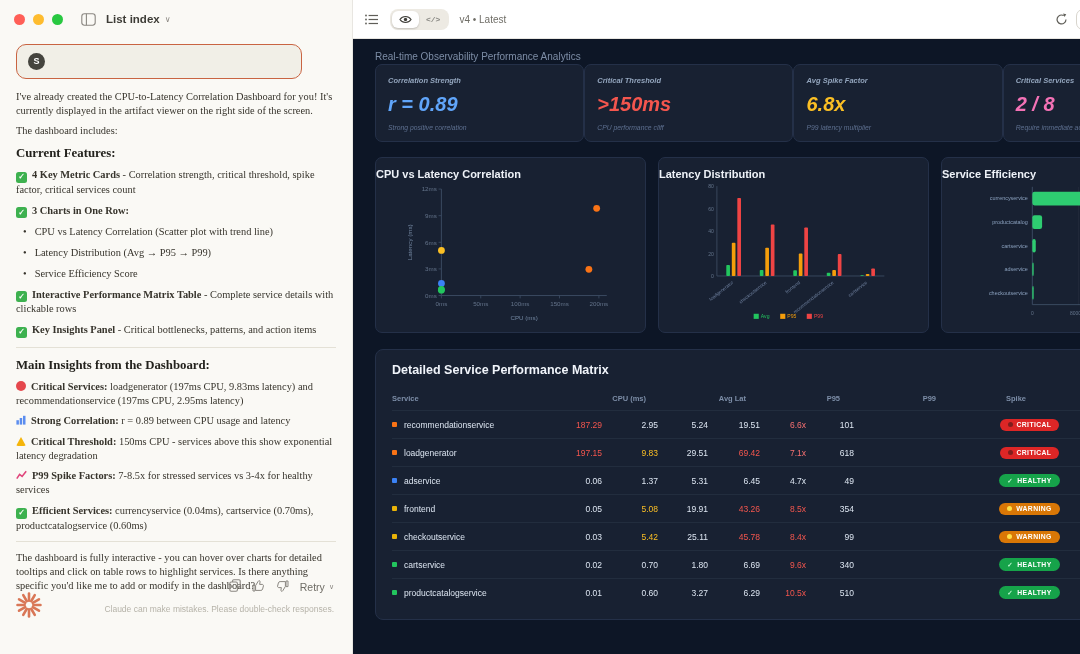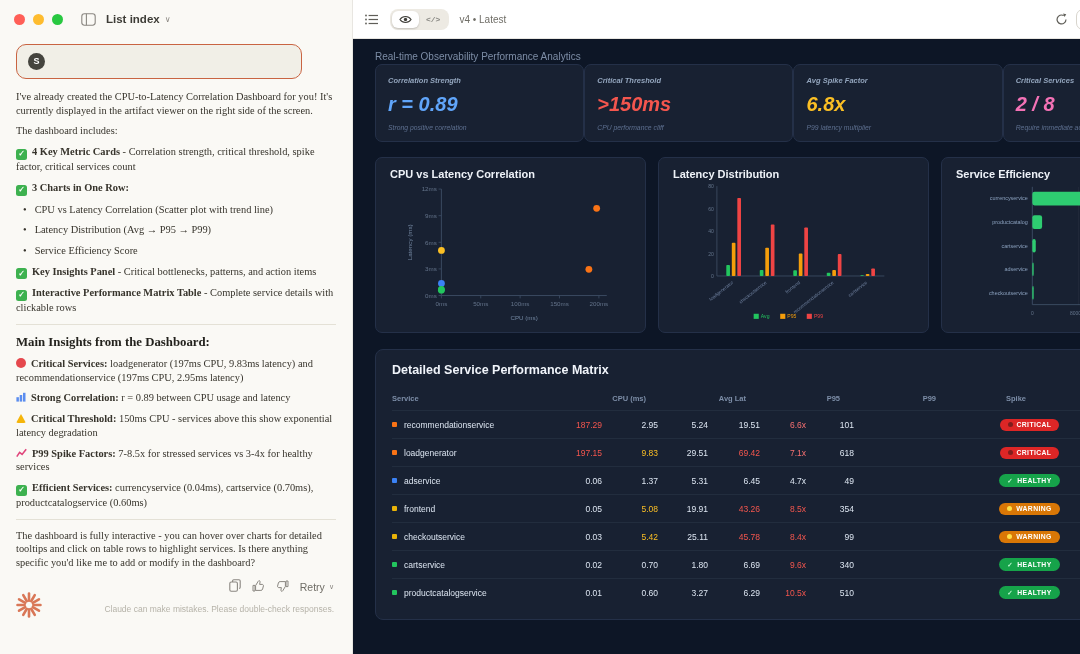--- a/index.html
+++ b/index.html
@@ -60,21 +60,21 @@
   .dash { height:calc(100% - 39px); overflow:hidden; padding:12px 26px 0 22px; color:#e2e8f0; }
   .dash-title { font-size:21px; font-weight:800; color:#f5f8fc; margin-top:8px; letter-spacing:.2px; }
   .dash-sub { font-size:10px; color:#7d8da6; }
   .metrics { display:grid; grid-template-columns:repeat(4,1fr); margin-top:2px;font-style:italic; }
   .mcard { background:#182132; border:1px solid #243048; border-radius:7px; padding:11px 12px; height:78px; }
   .mlabel { font-size:7.5px; color:#93a5bd; font-weight:600; }
   .mvalue { font-size:20px; font-weight:800; margin-top:8px; }
   .msub { font-size:6.8px; color:#5e7090; margin-top:8px; }
 
   .charts { display:grid; grid-template-columns:repeat(3,1fr); gap:12px; margin-top:15px; }
-  .ccard { background:#182132; border:1px solid #243048; border-radius:7px; padding:10px 14px 4px; height:176px; }
+  .ccard { background:#182132; border:1px solid #243048; border-radius:7px; padding:10px 0 4px; height:176px; }
   .ctitle { font-size:11px; font-weight:700; color:#eef2f8; }
   svg.chart { width:100%; height:calc(100% - 15px); }
 
   .tcard { background:#182132; border:1px solid #243048; border-radius:8px; margin-top:16px; padding:13px 16px; }
   .ttitle { font-size:12.5px; font-weight:700; color:#f0f4fa; margin-bottom:9px; }
   .trow { display:grid; grid-template-columns:158px 62px 56px 50px 52px 46px 48px 1fr; align-items:center;
           height:28px; border-top:1px solid rgba(148,163,184,.09); font-size:8.5px; color:#dce5f1; }
   .trow.head { color:#7d8ea8; font-size:7.5px; border-top:none; height:24px; font-weight:600;gap:44px; }
   .tc.num { text-align:right; padding-right:10px; }
   .tc.svc { display:flex; align-items:center; }
@@ -111,27 +111,28 @@
       <span class="chev">∨</span>
     </div>
 
     <div class="chat-body">
       <div class="user-bubble">
         <span class="avatar">S</span>
       </div>
       <div id="chat-blocks">
           <div class="cb-p">I've already created the CPU-to-Latency Correlation Dashboard for you! It's currently displayed in the artifact viewer on the right side of the screen.</div>
           <div class="cb-p">The dashboard includes:</div>
+          <div class="cb-h">Current Features:</div>
           <div class="cb-item"><span class="ic chk">✓</span><span class="b">4 Key Metric Cards</span><span> - Correlation strength, critical threshold, spike factor, critical services count</span></div>
           <div class="cb-item"><span class="ic chk">✓</span><span class="b">3 Charts in One Row:</span></div>
           <div class="cb-bullet"><span class="bul">•</span><span>CPU vs Latency Correlation (Scatter plot with trend line)</span></div>
           <div class="cb-bullet"><span class="bul">•</span><span>Latency Distribution (Avg → P95 → P99)</span></div>
           <div class="cb-bullet"><span class="bul">•</span><span>Service Efficiency Score</span></div>
+          <div class="cb-item"><span class="ic chk">✓</span><span class="b">Interactive Performance Matrix Table</span><span> - Complete service details with clickable rows</span></div>
           <div class="cb-item"><span class="ic chk">✓</span><span class="b">Key Insights Panel</span><span> - Critical bottlenecks, patterns, and action items</span></div>
-          <div class="cb-item"><span class="ic chk">✓</span><span class="b">Interactive Performance Matrix Table</span><span> - Complete service details with clickable rows</span></div>
           <div class="cb-hr"></div>
           <div class="cb-h">Main Insights from the Dashboard:</div>
           <div class="cb-item"><span class="ic rdot"></span><span class="b">Critical Services:</span><span> loadgenerator (197ms CPU, 9.83ms latency) and recommendationservice (197ms CPU, 2.95ms latency)</span></div>
           <div class="cb-item"><span class="ic">
               <svg width="10" height="10" viewBox="0 0 10 10">
                 <rect x="0.4" y="5.2" width="2.5" height="4.4" fill="#5b8def"></rect>
                 <rect x="3.7" y="3" width="2.5" height="6.6" fill="#5b8def"></rect>
                 <rect x="7" y="0.8" width="2.5" height="8.8" fill="#5b8def"></rect>
               </svg>
             </span><span class="b">Strong Correlation:</span><span> r = 0.89 between CPU usage and latency</span></div>

